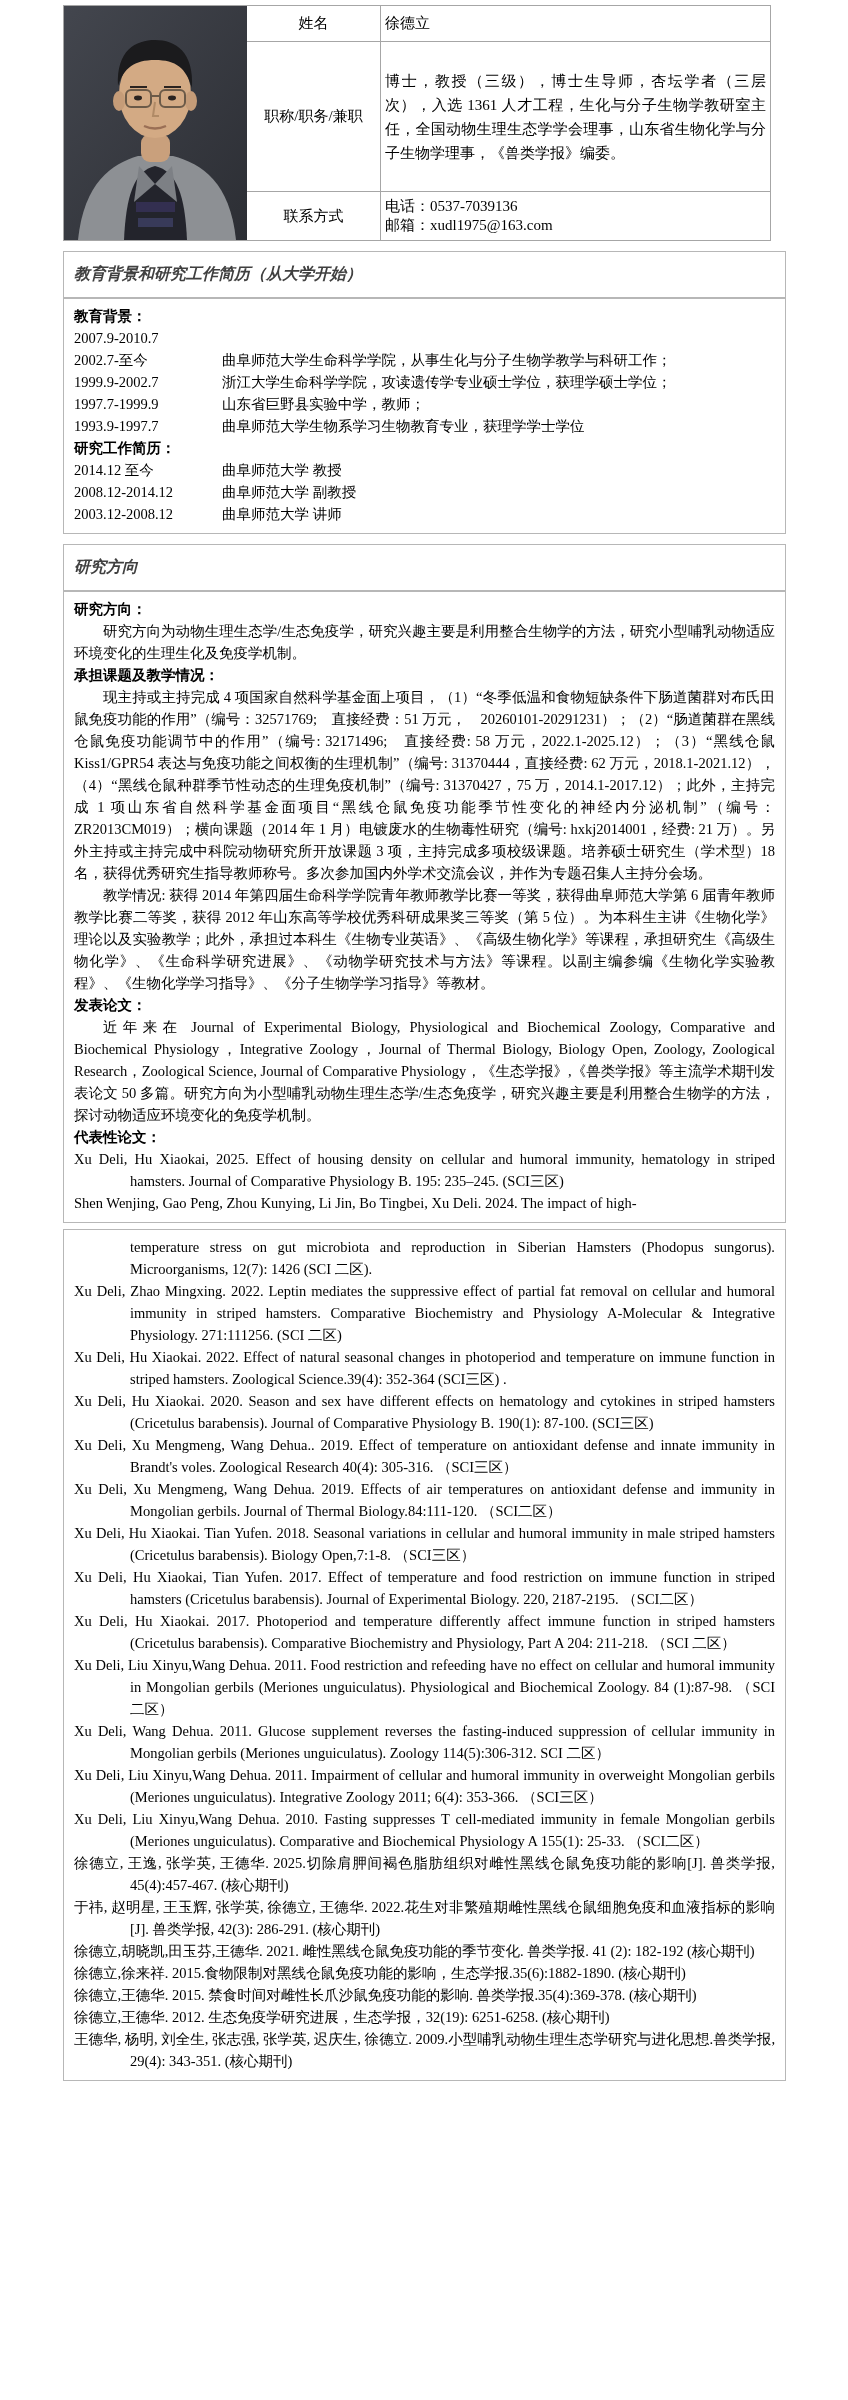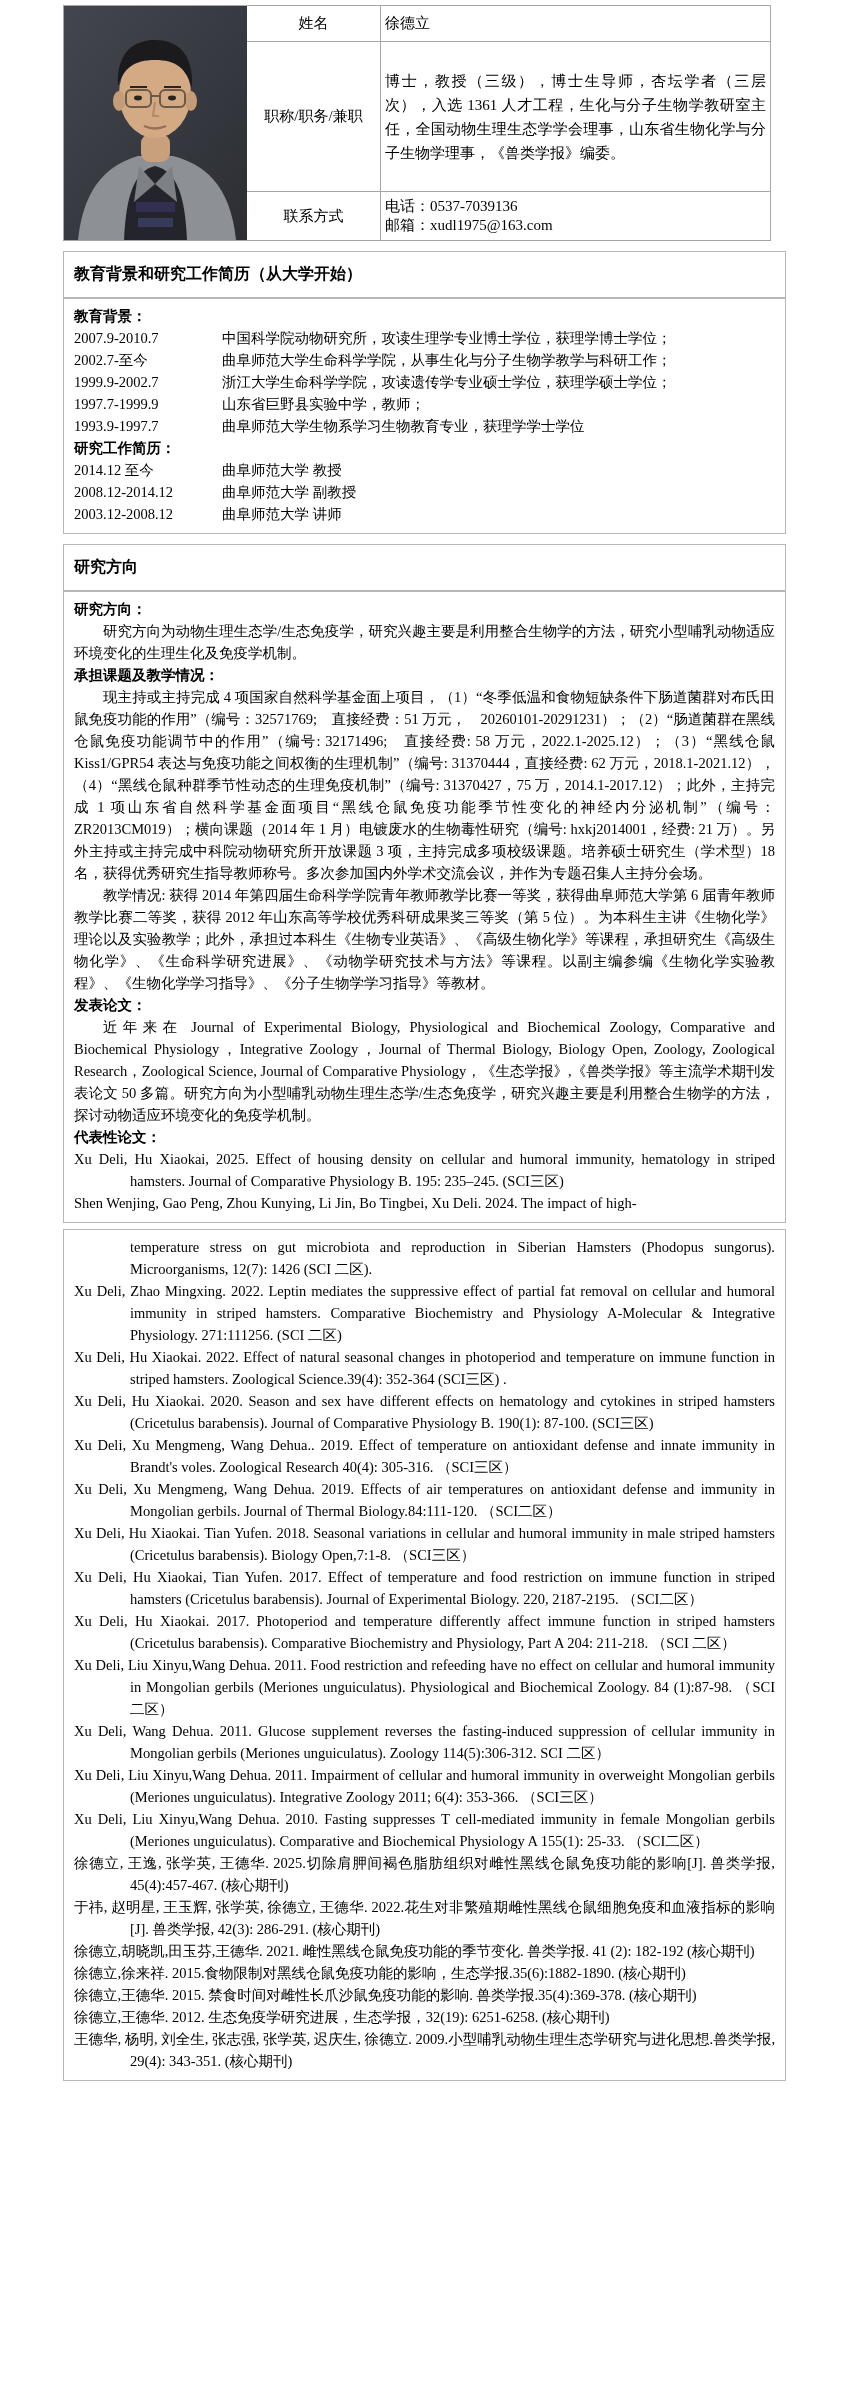--- a/index.html
+++ b/index.html
@@ -20,22 +20,23 @@
   tr.r-name td { height:36px; }
   tr.r-title td { height:148px; }
   tr.r-title td.value-cell { text-align:justify; line-height:24px; }
   tr.r-contact td { height:48px; }
   .photo-box { width:183px; height:234px; background:#3a3d44; overflow:hidden; }
 
   
   .block { border:1px solid #b7b7b7; width:723px; background:#fff; padding:6px 10px 8px 10px; }
   .hdr-block { border:1px solid #b7b7b7; width:723px; padding:12px 10px; margin-top:10px; }
   .hdr-red {
-    color:#000000; font-weight:bold; font-size:16px;
+    color:#404040; font-weight:bold; font-size:16px;
     font-family:"Liberation Sans","DejaVu Sans",sans-serif;
+    font-style:italic;
   }
   .bold-line { font-weight:bold; font-size:14.5px; line-height:22px; }
   .row-line { display:flex; font-size:14.5px; line-height:22px;gap:11px; }
   .row-line .period { flex:0 0 137px; }
   .row-line .desc { flex:1; }
   .para { font-size:14.5px; line-height:22px; text-align:justify; }
   .para.ind { text-indent:2em; }
   .pub-item { font-size:14.5px; line-height:22px; text-align:justify; padding-left:56px; text-indent:-56px; }
   .pub-cont { font-size:14.5px; line-height:22px; text-align:justify; padding-left:56px; }
   .gap { height:6px; }
@@ -110,21 +111,20 @@
   <div class="hdr-block">
     <span class="hdr-red">教育背景和研究工作简历（从大学开始）</span>
   </div>
 
   <div class="block">
     <div class="bold-line">教育背景：</div>
     <div>
 
         <div class="row-line">
           <span class="period">2007.9-2010.7</span>
-          <span class="desc">中国科学院动物研究所，攻读生理学专业博士学位，获理学博士学位；</span>
         </div>
 
         <div class="row-line">
           <span class="period">2002.7-至今</span>
           <span class="desc">曲阜师范大学生命科学学院，从事生化与分子生物学教学与科研工作；</span>
         </div>
 
         <div class="row-line">
           <span class="period">1999.9-2002.7</span>
           <span class="desc">浙江大学生命科学学院，攻读遗传学专业硕士学位，获理学硕士学位；</span>

